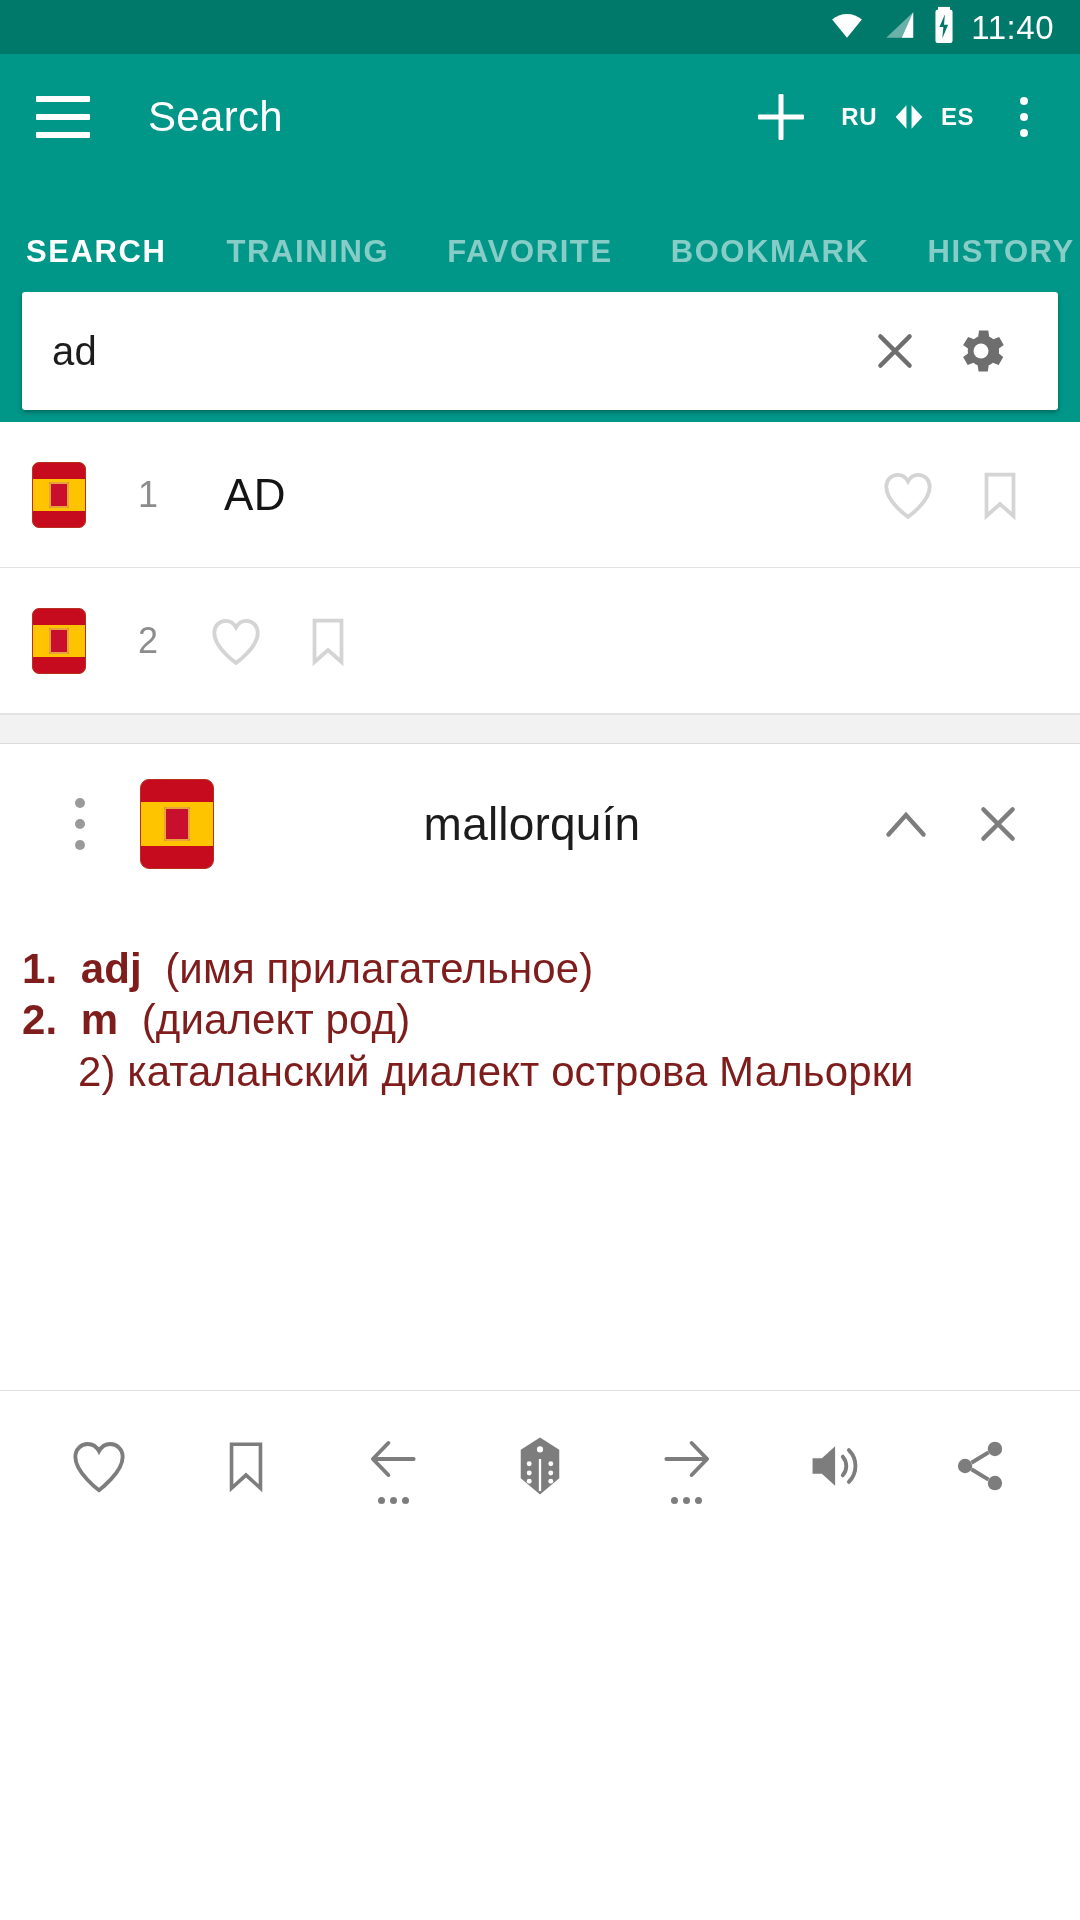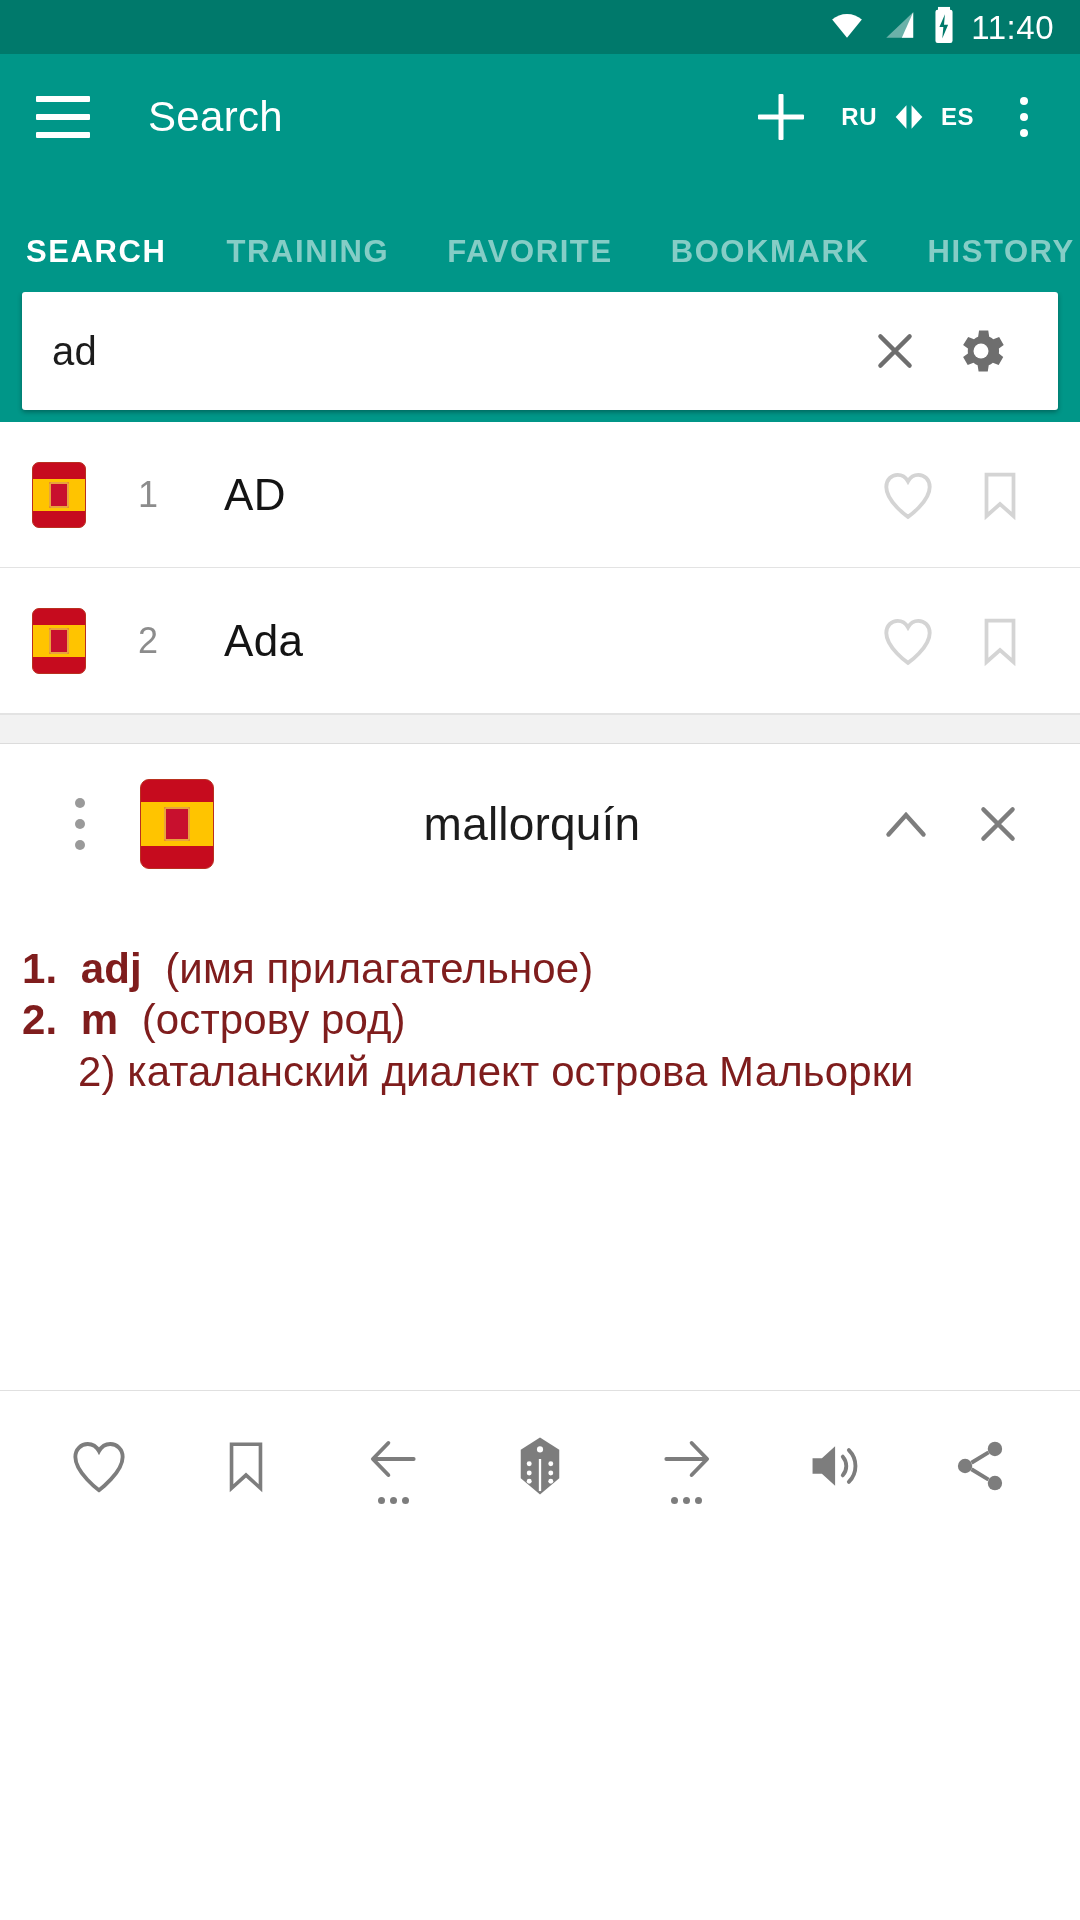--- a/index.html
+++ b/index.html
@@ -220,21 +220,20 @@
         </svg>
       </div>
     </div>
 
     <div class="result-row">
       <div class="flag">
         <div class="band-mid"></div>
           <div class="crest"></div>
       </div>
       <div class="result-index">2</div>
-      <div class="result-word">Ada</div>
       <div class="row-icon">
         <svg width="62" height="62" viewBox="0 0 24 24">
           <path fill="none" stroke="#d4d4d4" stroke-width="1.5" d="M12 20.5 C12 20.5 3.6 14.6 3.6 8.9 C3.6 6.1 5.6 4.2 8 4.2 C9.8 4.2 11.2 5.3 12 6.7 C12.8 5.3 14.2 4.2 16 4.2 C18.4 4.2 20.4 6.1 20.4 8.9 C20.4 14.6 12 20.5 12 20.5 Z"></path>
         </svg>
       </div>
       <div class="row-icon">
         <svg width="60" height="60" viewBox="0 0 24 24">
           <path fill="none" stroke="#d4d4d4" stroke-width="1.5" d="M6.6 3.8 H17.4 V20.4 L12 15.6 L6.6 20.4 Z"></path>
         </svg>
       </div>
@@ -271,21 +270,21 @@
 
     <div class="definitions">
       <div class="def-line">
         <span class="num" style="margin-right: 0.28em;">1.</span>
         <span class="pos" style="margin-right: 0.28em;">adj</span>
         <span>(имя прилагательное)</span>
       </div>
       <div class="def-line">
         <span class="num" style="margin-right: 0.28em;">2.</span>
         <span class="pos" style="margin-right: 0.28em;">m</span>
-        <span>(острову род)</span>
+        <span>(диалект род)</span>
       </div>
       <div class="def-line indent2">2) каталанский диалект острова Мальорки</div>
     </div>
 
     <div class="detail-fill"></div>
   </div>
 
   <div class="bottom-bar">
     <div class="bottom-btn">
       <svg width="66" height="66" viewBox="0 0 24 24">

